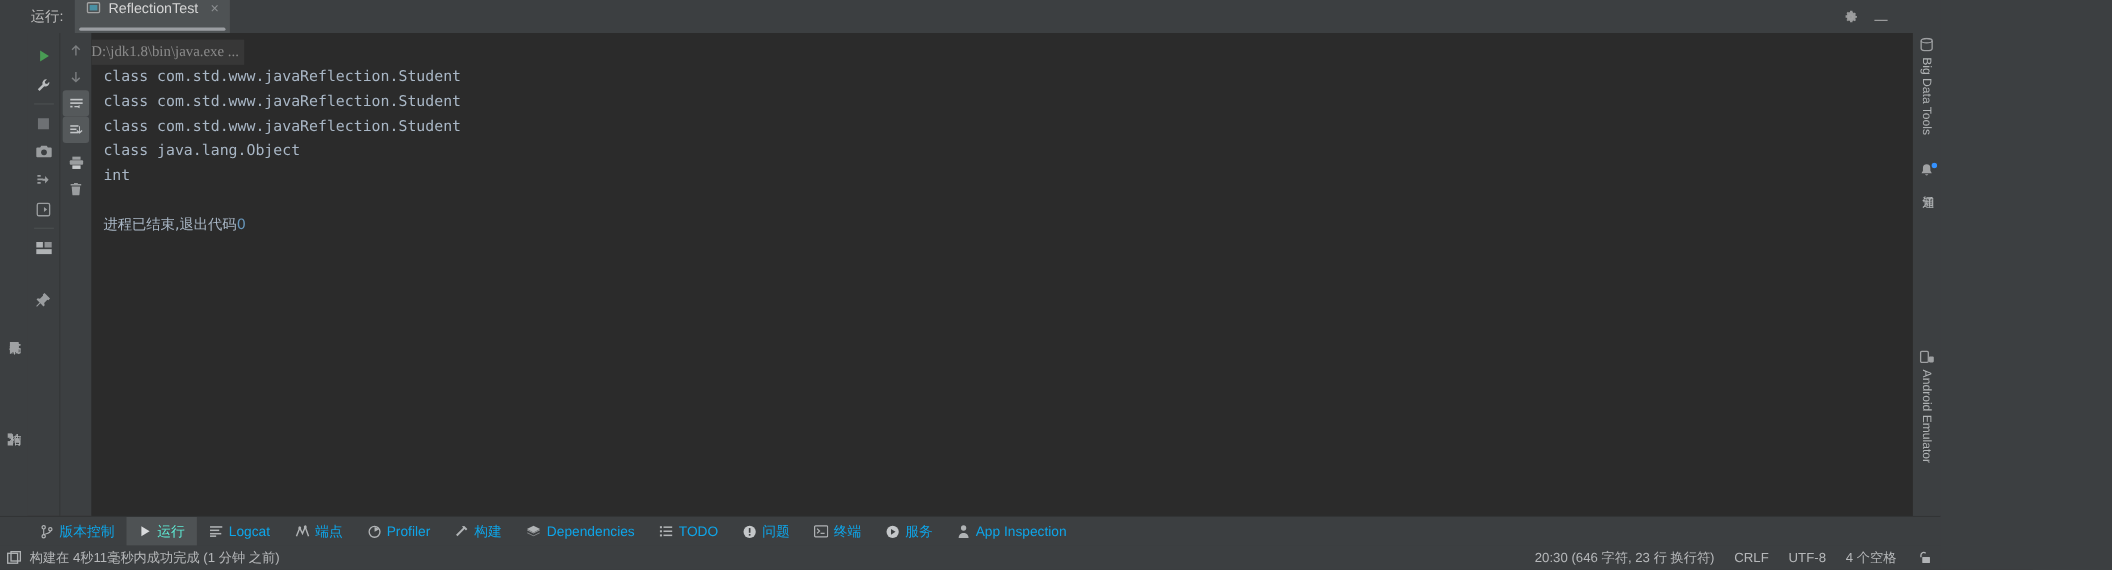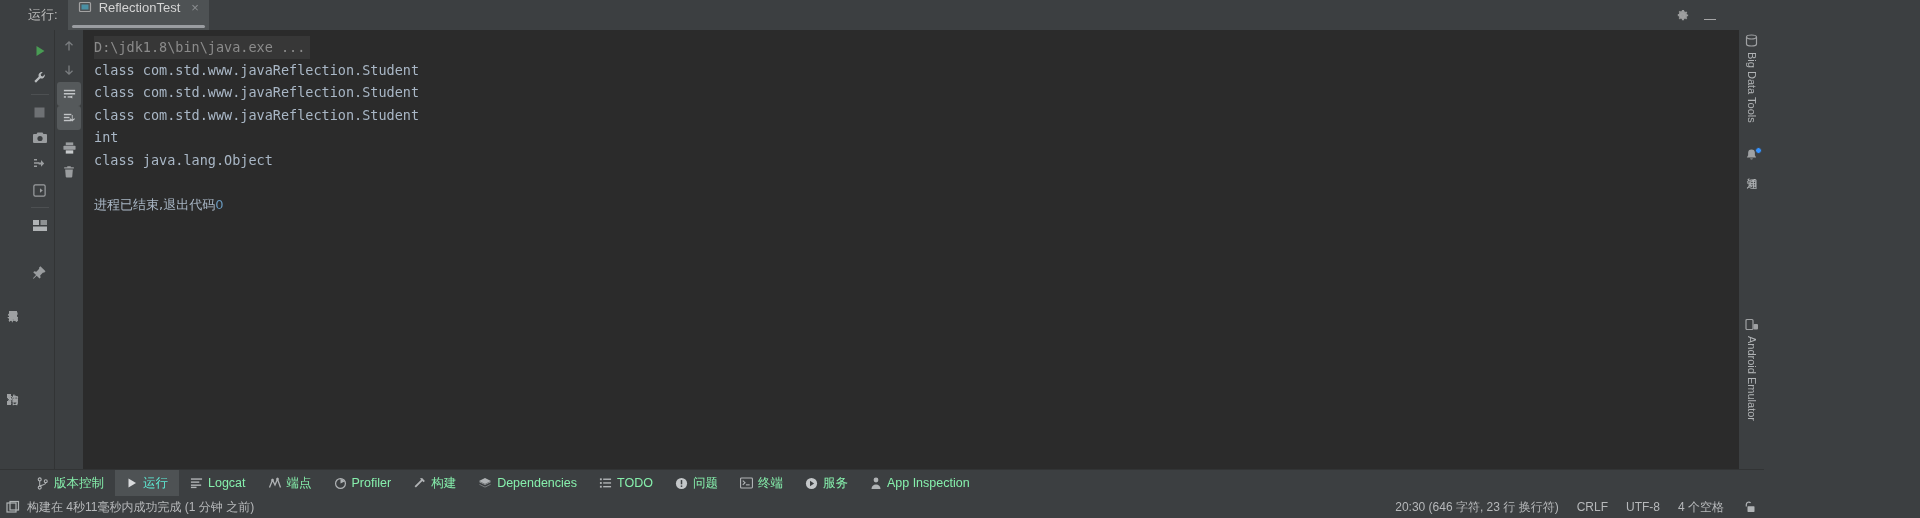--- a/index.html
+++ b/index.html
@@ -108,22 +108,22 @@
     font-family: "DejaVu Sans Mono", monospace;
     font-size: 13.5px; line-height: 22.5px;
     color: #a9b7c6; white-space: pre;
     padding-left: 11px;
   }
   .cline.cmd {
     color: #8b8b8b;
     background: #373737;
     display: inline-block;
     padding-right: 5px;
-    margin-left: 11px;
     padding-left: 0;
+    font-family: Liberation Serif, serif;
   }
   .cline.zh { font-family: "DejaVu Sans", sans-serif; font-size: 13px; }
   .zh-num { color: #6897bb; }
 
   
   .rightstripe {
     width: 25px; flex: 0 0 25px;
     background: #3c3f41;
     position: relative;
     display: flex; flex-direction: column; align-items: center;
@@ -146,21 +146,21 @@
   
   .toolbar-bottom {
     height: 27px; flex: 0 0 27px;
     background: #3c3f41;
     border-top: 1px solid #323435;
     display: flex; align-items: stretch;
     padding-left: 25px;
   }
   .twbtn {
     display: flex; align-items: center; gap: 5px;
-    padding: 0 11px; color: #86efac; font-size: 12.5px;
+    padding: 0 11px; color: #0ea5e9; font-size: 12.5px;
     white-space: nowrap;
   }
   .twbtn.active { background: #4e5254; color: #5eead4; }
 
   
   .statusbar {
     height: 22px; flex: 0 0 22px;
     background: #3c3f41;
     display: flex; align-items: center;
     color: #b6b8ba; font-size: 12px;
@@ -321,22 +321,22 @@
           <path fill="#9a9d9f" d="M3.6 5.2h8.8l-.7 8.2a1 1 0 0 1-1 .9H5.3a1 1 0 0 1-1-.9l-.7-8.2z"></path>
         </svg>
       </div>
     </div>
 
     <div class="console">
       <div class="cline cmd">D:\jdk1.8\bin\java.exe ...</div>
       <div class="cline">class com.std.www.javaReflection.Student</div>
       <div class="cline">class com.std.www.javaReflection.Student</div>
       <div class="cline">class com.std.www.javaReflection.Student</div>
+      <div class="cline">class java.lang.Object</div>
       <div class="cline">int</div>
-      <div class="cline">class java.lang.Object</div>
       <div class="cline">&nbsp;</div>
       <div class="cline zh"><span>进程已结束,退出代码</span><span class="zh-num">0</span></div>
     </div>
 
     <div class="rightstripe">
       <div class="rs-item" style="top:4px;">
         <span>
           <svg width="13" height="13" viewBox="0 0 13 13">
             <ellipse cx="6.5" cy="3" rx="5" ry="2" fill="none" stroke="#9fa1a3" stroke-width="1.2"></ellipse>
             <path d="M1.5 3v7c0 1.1 2.2 2 5 2s5-.9 5-2V3" fill="none" stroke="#9fa1a3" stroke-width="1.2"></path>

